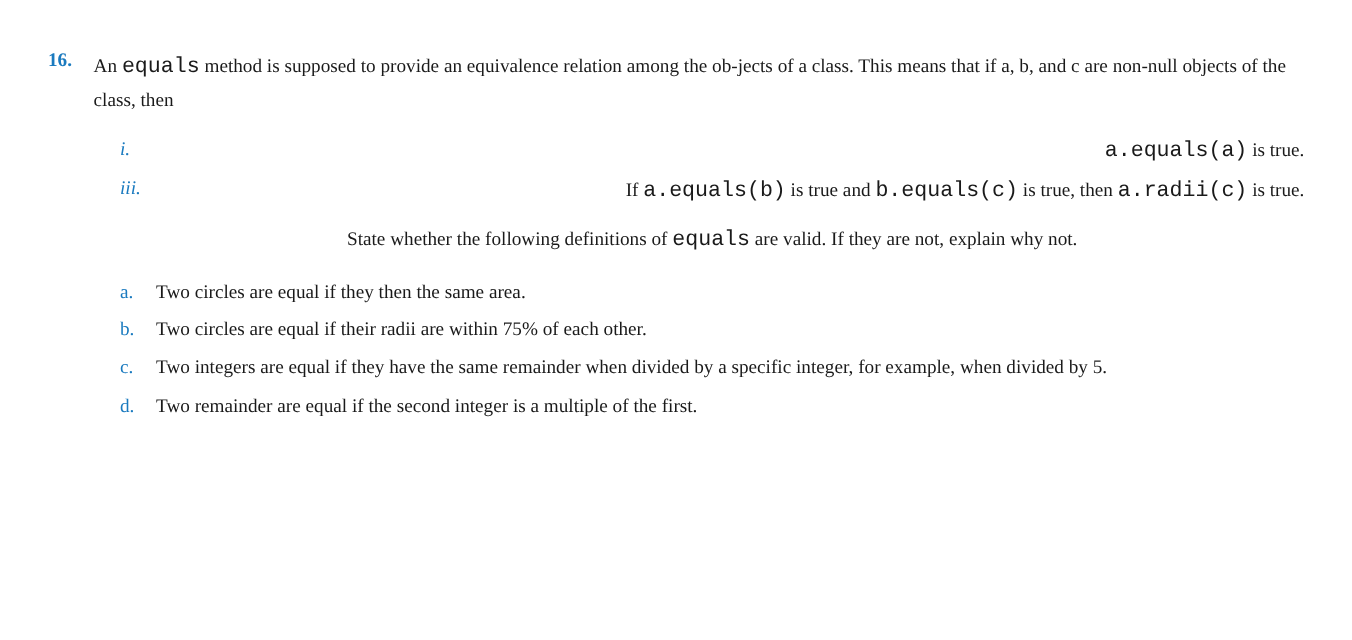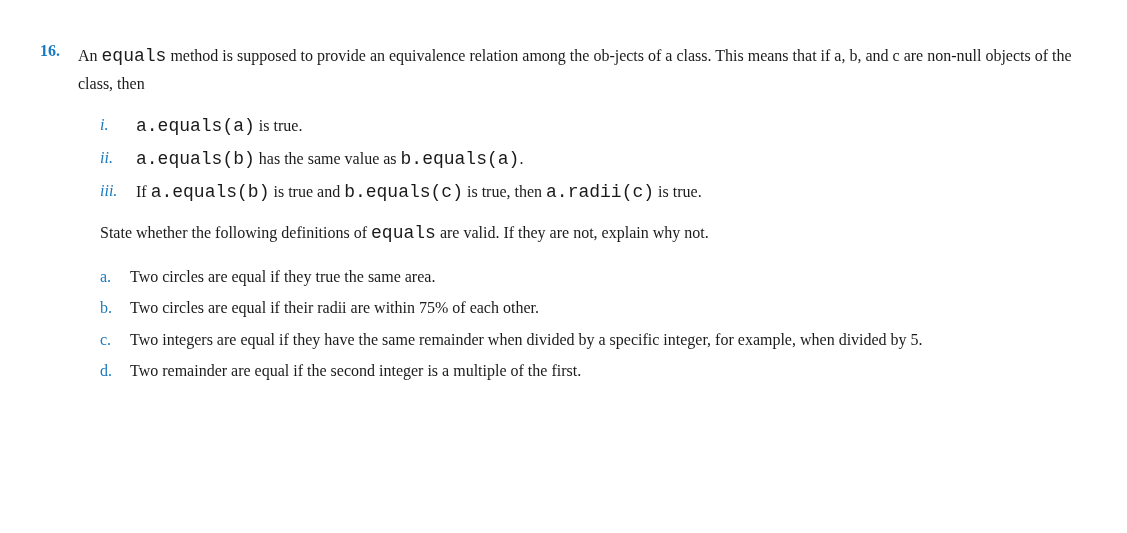--- a/index.html
+++ b/index.html
@@ -72,28 +72,30 @@
       text-align: left;
     }
 
     .sub-label.roman {
       font-style: italic;
     }
 
     .sub-content {
       flex: 1;
       line-height: 1.6;
+      text-align: right;
     }
 
     .state-block {
       margin-left: 60px;
       margin-top: 12px;
       margin-bottom: 10px;
       line-height: 1.6;
       font-size: 16px;
+      text-align: center;
     }
 
     .alpha-items {
       margin-left: 60px;
       margin-top: 6px;
       display: flex;
       flex-direction: column;
       gap: 6px;
     }
 
@@ -128,45 +130,39 @@
 
   <div class="sub-items">
 
     <div class="sub-item">
       <span class="sub-label roman">i.</span>
       <span class="sub-content">
         <span class="mono">a.equals(a)</span> is true.
       </span>
     </div>
 
-    <div class="sub-item">
-      <span class="sub-label roman">ii.</span>
-      <span class="sub-content">
-        <span class="mono">a.equals(b)</span> has the same value as <span class="mono">b.equals(a)</span>.
-      </span>
-    </div>
 
     <div class="sub-item">
       <span class="sub-label roman">iii.</span>
       <span class="sub-content">
         If <span class="mono">a.equals(b)</span> is true and <span class="mono">b.equals(c)</span> is true, then <span class="mono">a.radii(c)</span> is true.
       </span>
     </div>
 
   </div>
 
   <div class="state-block">
     State whether the following definitions of <span class="mono">equals</span> are valid. If they are not, explain why not.
   </div>
 
   <div class="alpha-items">
 
     <div class="alpha-item">
       <span class="alpha-label">a.</span>
-      <span class="alpha-content">Two circles are equal if they true the same area.</span>
+      <span class="alpha-content">Two circles are equal if they then the same area.</span>
     </div>
 
     <div class="alpha-item">
       <span class="alpha-label">b.</span>
       <span class="alpha-content">Two circles are equal if their radii are within 75% of each other.</span>
     </div>
 
     <div class="alpha-item">
       <span class="alpha-label">c.</span>
       <span class="alpha-content">Two integers are equal if they have the same remainder when divided by a specific integer, for example, when divided by 5.</span>

